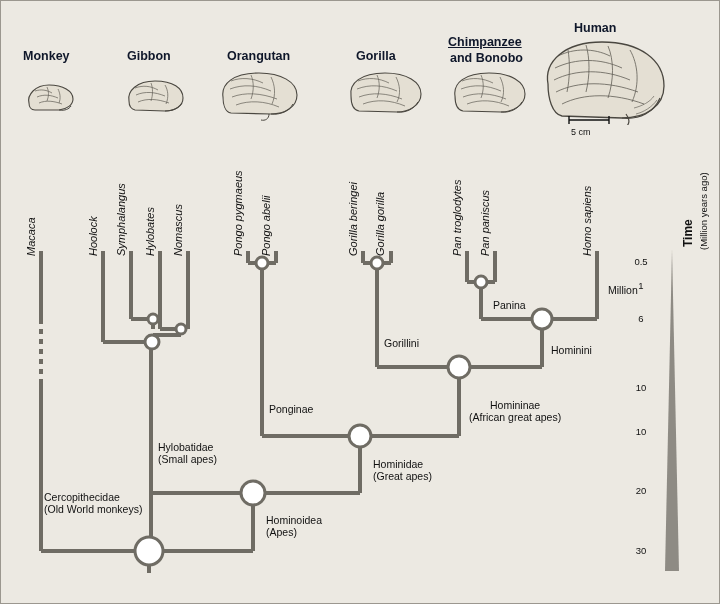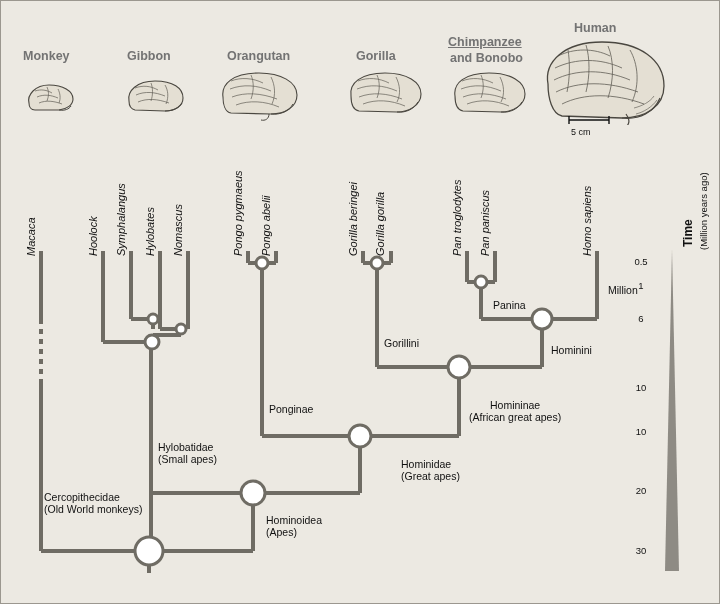--- a/index.html
+++ b/index.html
@@ -13,21 +13,21 @@
     position:relative;
     width:720px;height:604px;
     background:#ece9e2;
     box-sizing:border-box;
     border:1px solid #9b978f;
   }
   .hdr{
     position:absolute;
     font-weight:bold;
     font-size:12.5px;
-    color:#737373;
+    color:#0f172a;
     text-align:right;
     white-space:nowrap;
   }
   .sp-label{
     position:absolute;
     font-size:11px;
     font-style:italic;
     color:#111;
     white-space:nowrap;
     transform-origin:left bottom;
@@ -282,21 +282,21 @@
   <div id="clades-layer">
       <div class="clade" style="left: 607px; top: 283px;">Million</div>
       <div class="clade" style="left: 492px; top: 298px;">Panina</div>
       <div class="clade" style="left: 550px; top: 343px;">Hominini</div>
       <div class="clade" style="left: 383px; top: 336px;">Gorillini</div>
       <div class="clade" style="left: 468px; top: 398px; text-align: center;">Homininae
 (African great apes)</div>
       <div class="clade" style="left: 268px; top: 402px;">Ponginae</div>
       <div class="clade" style="left: 157px; top: 440px;">Hylobatidae
 (Small apes)</div>
-      <div class="clade" style="left: 372px; top: 457px; margin-left: 28px;">Hominidae
+      <div class="clade" style="left: 372px; top: 457px;">Hominidae
 (Great apes)</div>
       <div class="clade" style="left: 43px; top: 490px;">Cercopithecidae
 (Old World monkeys)</div>
       <div class="clade" style="left: 265px; top: 513px;">Hominoidea
 (Apes)</div>
     </div>
   <div id="ticks-layer">
       <div class="tick" style="left: 620px; width: 40px; top: 255px;">0.5</div>
       <div class="tick" style="left: 620px; width: 40px; top: 279px;">1</div>
       <div class="tick" style="left: 620px; width: 40px; top: 312px;">6</div>

